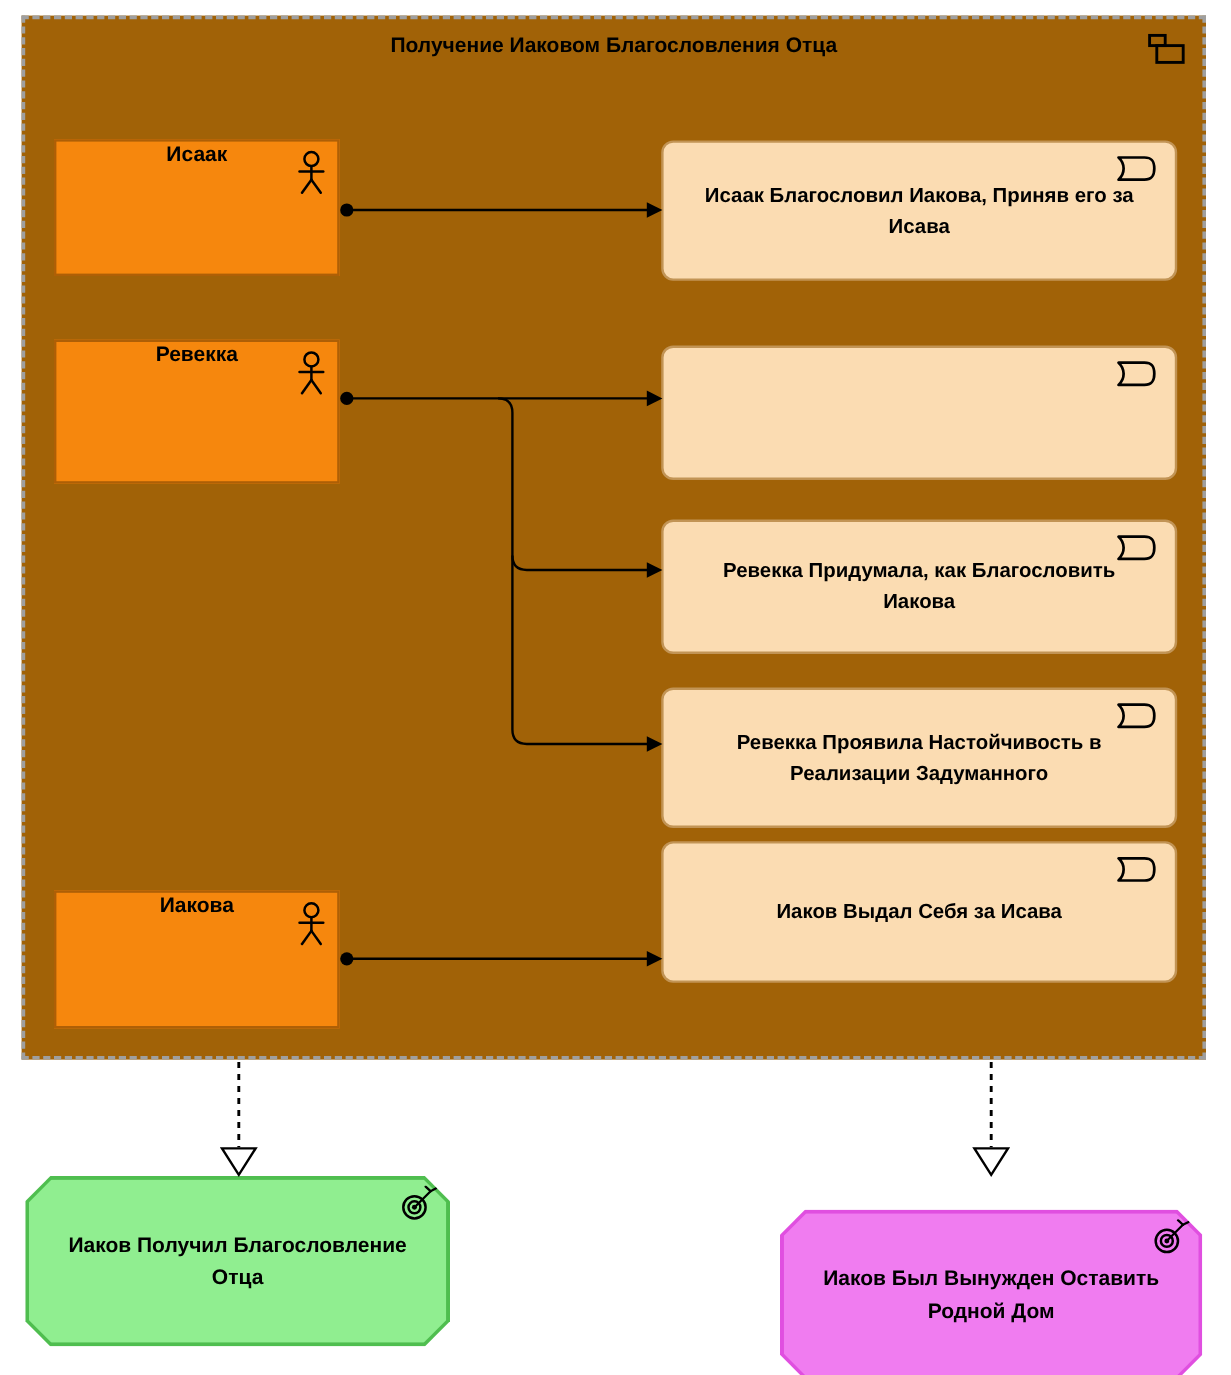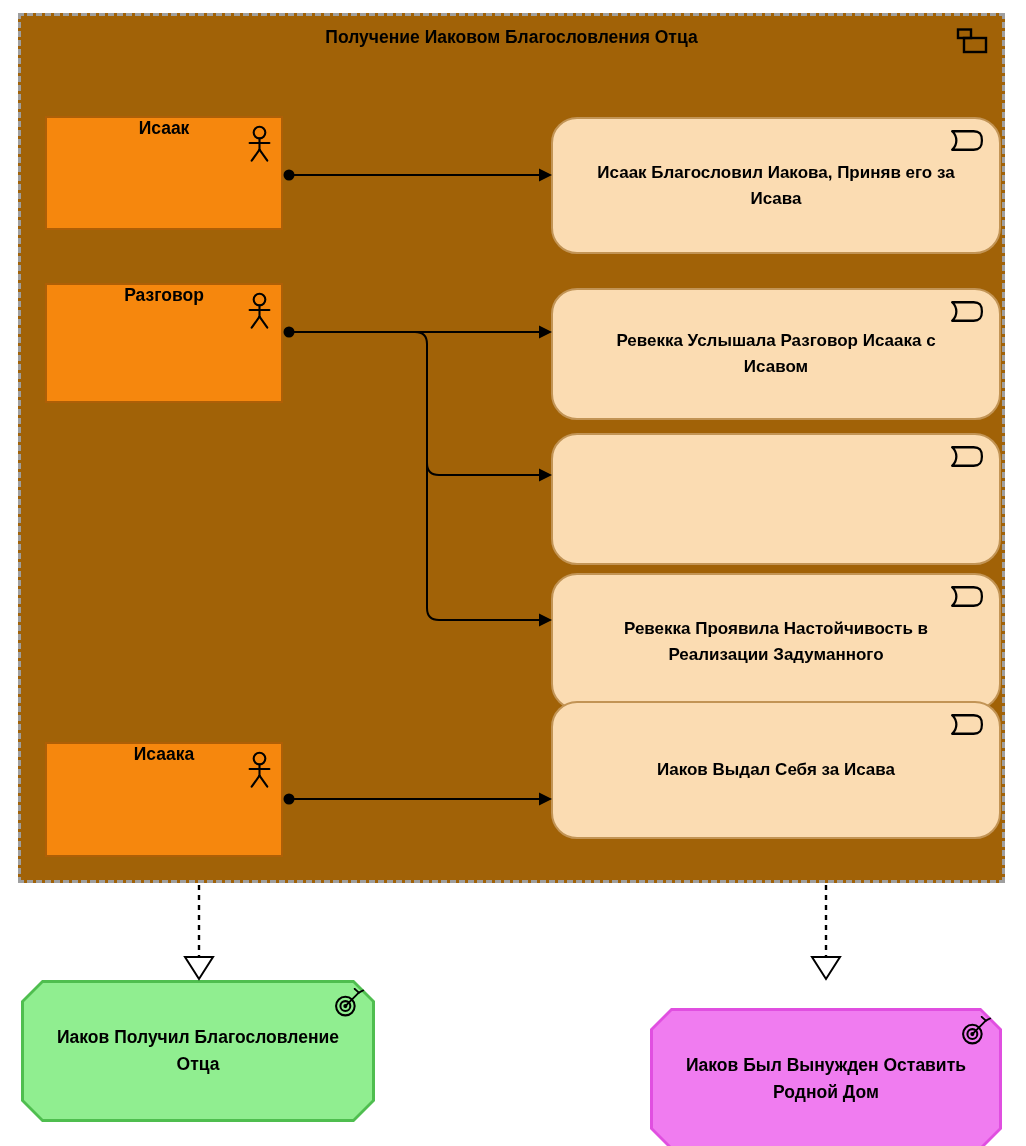--- a/index.html
+++ b/index.html
@@ -30,24 +30,24 @@
     font-weight:bold;font-size:17.5px;z-index:2;
   }
   .actor .node-icon{position:absolute;top:7px;right:9px;}
   #actor-0{top:116px;height:110px;}
   #actor-1{top:283px;height:116px;}
   #actor-2{top:742px;height:111px;}
 
   
   .event{
     left:551px;width:426px;
-    background:#FBDCB2;border:2px solid #C29455;border-radius:26px;
+    background:#FBDCB2;border:2px solid #C29455;border-radius:10px;
     display:flex;align-items:center;justify-content:center;
     font-weight:bold;font-size:17px;line-height:26px;text-align:center;
-    padding:10px;z-index:2;
+    padding:0;z-index:2;
   }
   .event .label{padding:0 24px;}
   .event .node-icon{position:absolute;top:10px;right:14px;}
   #event-0{top:117px;height:113px;}
   #event-1{top:288px;height:108px;}
   #event-2{top:433px;height:108px;}
   #event-3{top:573px;height:113px;}
   #event-4{top:701px;height:114px;}
 
   
@@ -97,35 +97,35 @@
         <circle cx="12" cy="7" r="5.6"></circle>
         <line x1="12" y1="12.8" x2="12" y2="23.5"></line>
         <line x1="2.5" y1="17" x2="21.5" y2="17"></line>
         <line x1="12" y1="23.5" x2="4.5" y2="34"></line>
         <line x1="12" y1="23.5" x2="19.5" y2="34"></line>
       </g>
     </svg>
   </span>
 </div>
 <div class="abs actor" id="actor-1">
-  <span class="label">Разговор</span>
+  <span class="label">Ревекка</span>
   <span class="node-icon">
     <svg width="25" height="38" viewBox="0 0 24 36">
       <g fill="none" stroke="#000" stroke-width="2" stroke-linecap="round">
         <circle cx="12" cy="7" r="5.6"></circle>
         <line x1="12" y1="12.8" x2="12" y2="23.5"></line>
         <line x1="2.5" y1="17" x2="21.5" y2="17"></line>
         <line x1="12" y1="23.5" x2="4.5" y2="34"></line>
         <line x1="12" y1="23.5" x2="19.5" y2="34"></line>
       </g>
     </svg>
   </span>
 </div>
 <div class="abs actor" id="actor-2">
-  <span class="label">Исаака</span>
+  <span class="label">Иакова</span>
   <span class="node-icon">
     <svg width="25" height="38" viewBox="0 0 24 36">
       <g fill="none" stroke="#000" stroke-width="2" stroke-linecap="round">
         <circle cx="12" cy="7" r="5.6"></circle>
         <line x1="12" y1="12.8" x2="12" y2="23.5"></line>
         <line x1="2.5" y1="17" x2="21.5" y2="17"></line>
         <line x1="12" y1="23.5" x2="4.5" y2="34"></line>
         <line x1="12" y1="23.5" x2="19.5" y2="34"></line>
       </g>
     </svg>
@@ -134,28 +134,28 @@
 
 <div class="abs event" id="event-0">
   <span class="label">Исаак Благословил Иакова, Приняв его за Исава</span>
   <span class="node-icon">
     <svg width="37" height="23" viewBox="0 0 36 22">
       <path d="M4,2 L25,2 C31.5,2 33,5.5 33,11 C33,16.5 31.5,20 25,20 L4,20 C9.5,15 9.5,7 4,2 Z" fill="none" stroke="#000" stroke-width="2.2" stroke-linejoin="round"></path>
     </svg>
   </span>
 </div>
 <div class="abs event" id="event-1">
-  <span class="label">Ревекка Услышала Разговор Исаака с Исавом</span>
   <span class="node-icon">
     <svg width="37" height="23" viewBox="0 0 36 22">
       <path d="M4,2 L25,2 C31.5,2 33,5.5 33,11 C33,16.5 31.5,20 25,20 L4,20 C9.5,15 9.5,7 4,2 Z" fill="none" stroke="#000" stroke-width="2.2" stroke-linejoin="round"></path>
     </svg>
   </span>
 </div>
 <div class="abs event" id="event-2">
+  <span class="label">Ревекка Придумала, как Благословить Иакова</span>
   <span class="node-icon">
     <svg width="37" height="23" viewBox="0 0 36 22">
       <path d="M4,2 L25,2 C31.5,2 33,5.5 33,11 C33,16.5 31.5,20 25,20 L4,20 C9.5,15 9.5,7 4,2 Z" fill="none" stroke="#000" stroke-width="2.2" stroke-linejoin="round"></path>
     </svg>
   </span>
 </div>
 <div class="abs event" id="event-3">
   <span class="label">Ревекка Проявила Настойчивость в Реализации Задуманного</span>
   <span class="node-icon">
     <svg width="37" height="23" viewBox="0 0 36 22">

